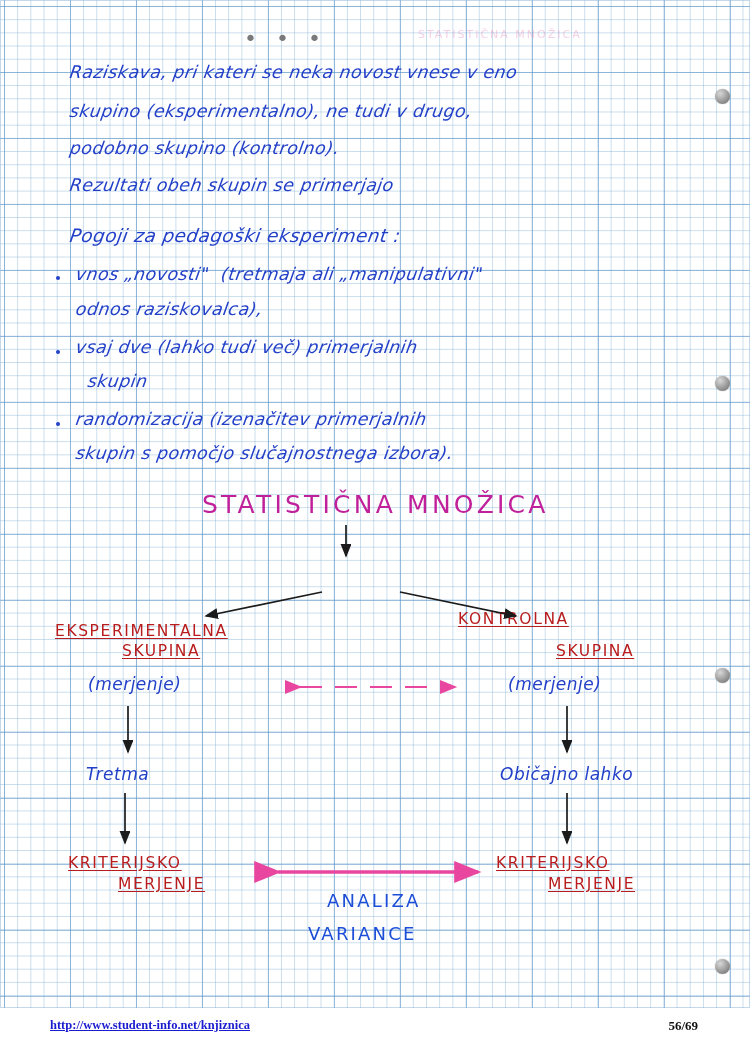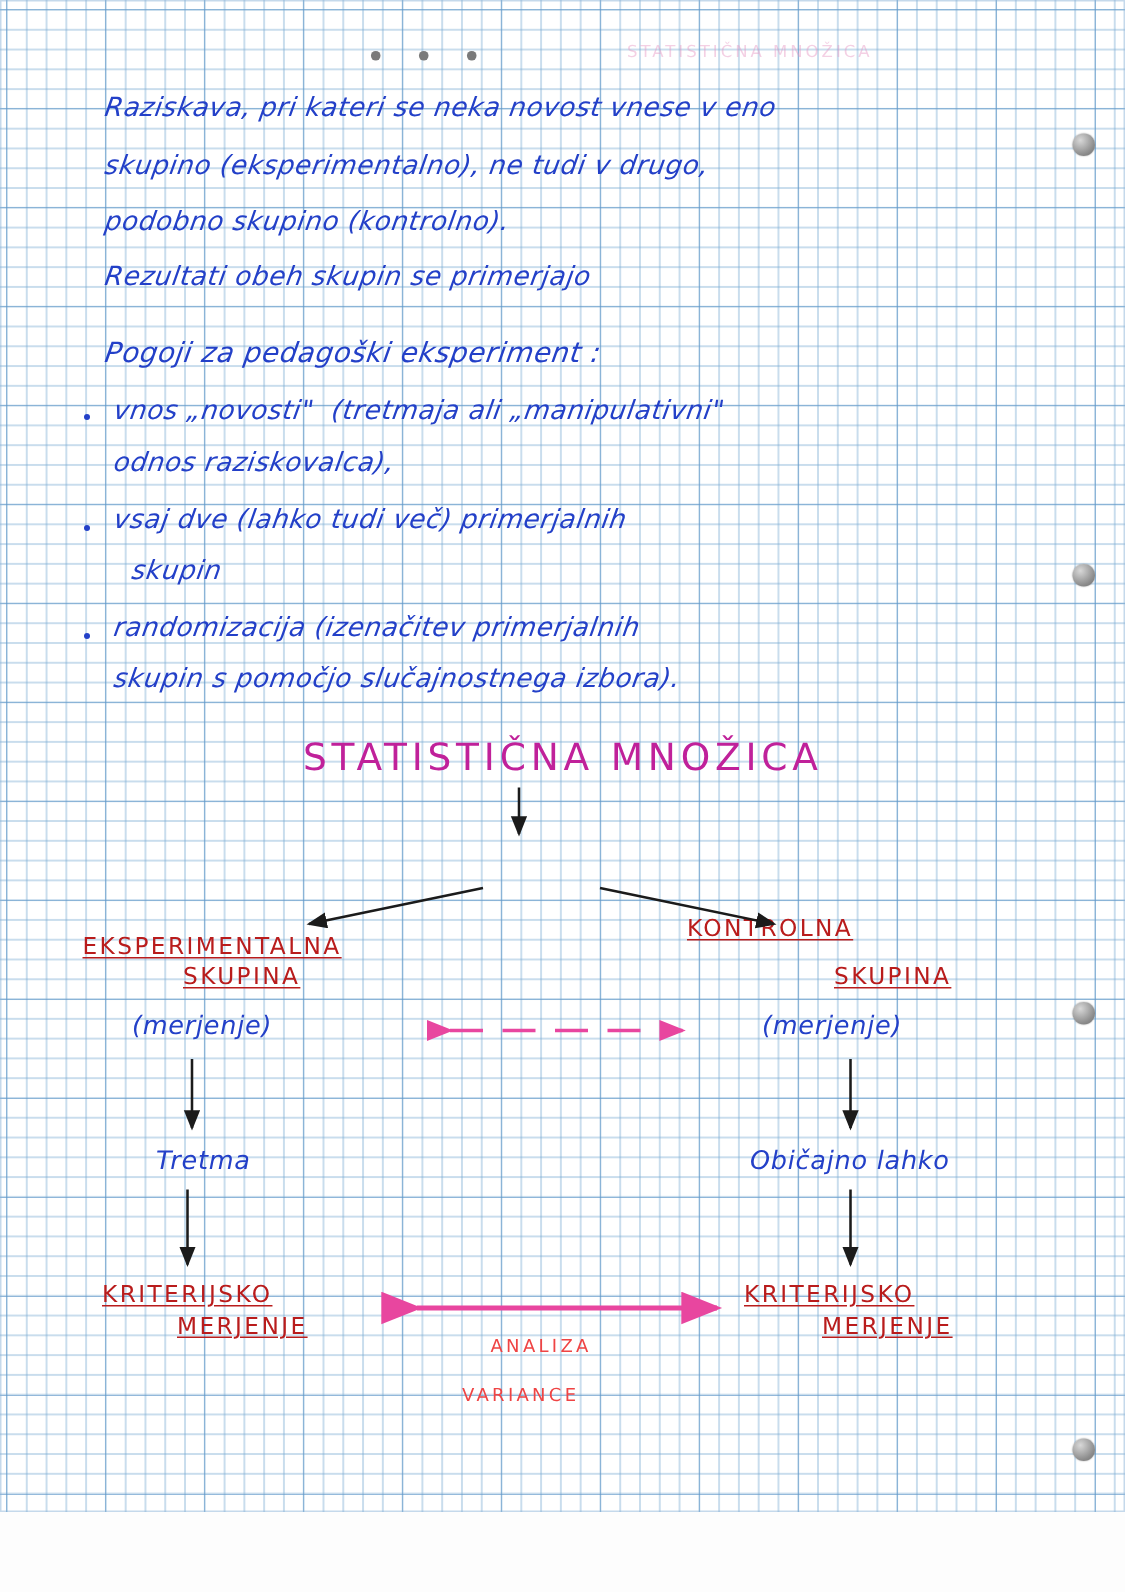--- a/index.html
+++ b/index.html
@@ -115,22 +115,22 @@
   .blue-hand {
     position: absolute;
     color: #2340c8;
     font-size: 17px;
     white-space: pre;
     font-style: italic;
     letter-spacing: 0.5px;
   }
   .purple-hand {
     position: absolute;
-    color: #ef4444;
-    font-size: 12px;
+    color: #1d4ed8;
+    font-size: 18px;
     white-space: pre;
     letter-spacing: 2.2px;
   }
 
   .three-dots {
     position: absolute;
     color: #7a7a7a;
     font-size: 22px;
     letter-spacing: 6px;
   }
@@ -222,21 +222,21 @@
 
   <div class="node-label u" style="left:55px; top:622px;">EKSPERIMENTALNA</div>
   <div class="node-label u" style="left:122px; top:642px;">SKUPINA</div>
 
   <div class="node-label u" style="left:458px; top:610px;">KONTROLNA</div>
   <div class="node-label u" style="left:556px; top:642px;">SKUPINA</div>
 
   <div class="blue-hand" style="left:88px; top:674px;">(merjenje)</div>
   <div class="blue-hand" style="left:508px; top:674px;">(merjenje)</div>
 
-  <div class="blue-hand" style="left:86px; top:764px;margin-left:18px;">Tretma</div>
+  <div class="blue-hand" style="left:86px; top:764px;">Tretma</div>
   <div class="blue-hand" style="left:500px; top:764px;">Običajno lahko</div>
 
   <div class="node-label u" style="left:68px; top:854px;">KRITERIJSKO</div>
   <div class="node-label u" style="left:118px; top:875px;">MERJENJE</div>
 
   <div class="node-label u" style="left:496px; top:854px;">KRITERIJSKO</div>
   <div class="node-label u" style="left:548px; top:875px;">MERJENJE</div>
 
   <div class="purple-hand" style="left:327px; top:890px;">ANALIZA</div>
   <div class="purple-hand" style="left:308px; top:923px;">VARIANCE</div>
@@ -266,14 +266,18 @@
 
     <path d="M567,706 L567,752" stroke="#1b1b1b" stroke-width="1.7" fill="none" marker-end="url(#arrBlue)"></path>
 
     <path d="M567,793 L567,843" stroke="#1b1b1b" stroke-width="1.7" fill="none" marker-end="url(#arrBlue)"></path>
 
     <path d="M300,687 L455,687" stroke="#e8469f" stroke-width="2.2" fill="none" stroke-dasharray="22 13" marker-end="url(#arrPink)" marker-start="url(#arrPink)"></path>
 
     <path d="M278,872 L478,872" stroke="#e8469f" stroke-width="3.4" fill="none" marker-end="url(#arrPink)" marker-start="url(#arrPink)"></path>
   </svg>
 
+  <div id="footer">
+    <a id="footer-url" href="#">http://www.student-info.net/knjiznica</a>
+    <div id="footer-page">56/69</div>
+  </div>
 
 </div>
 
 </body></html>

